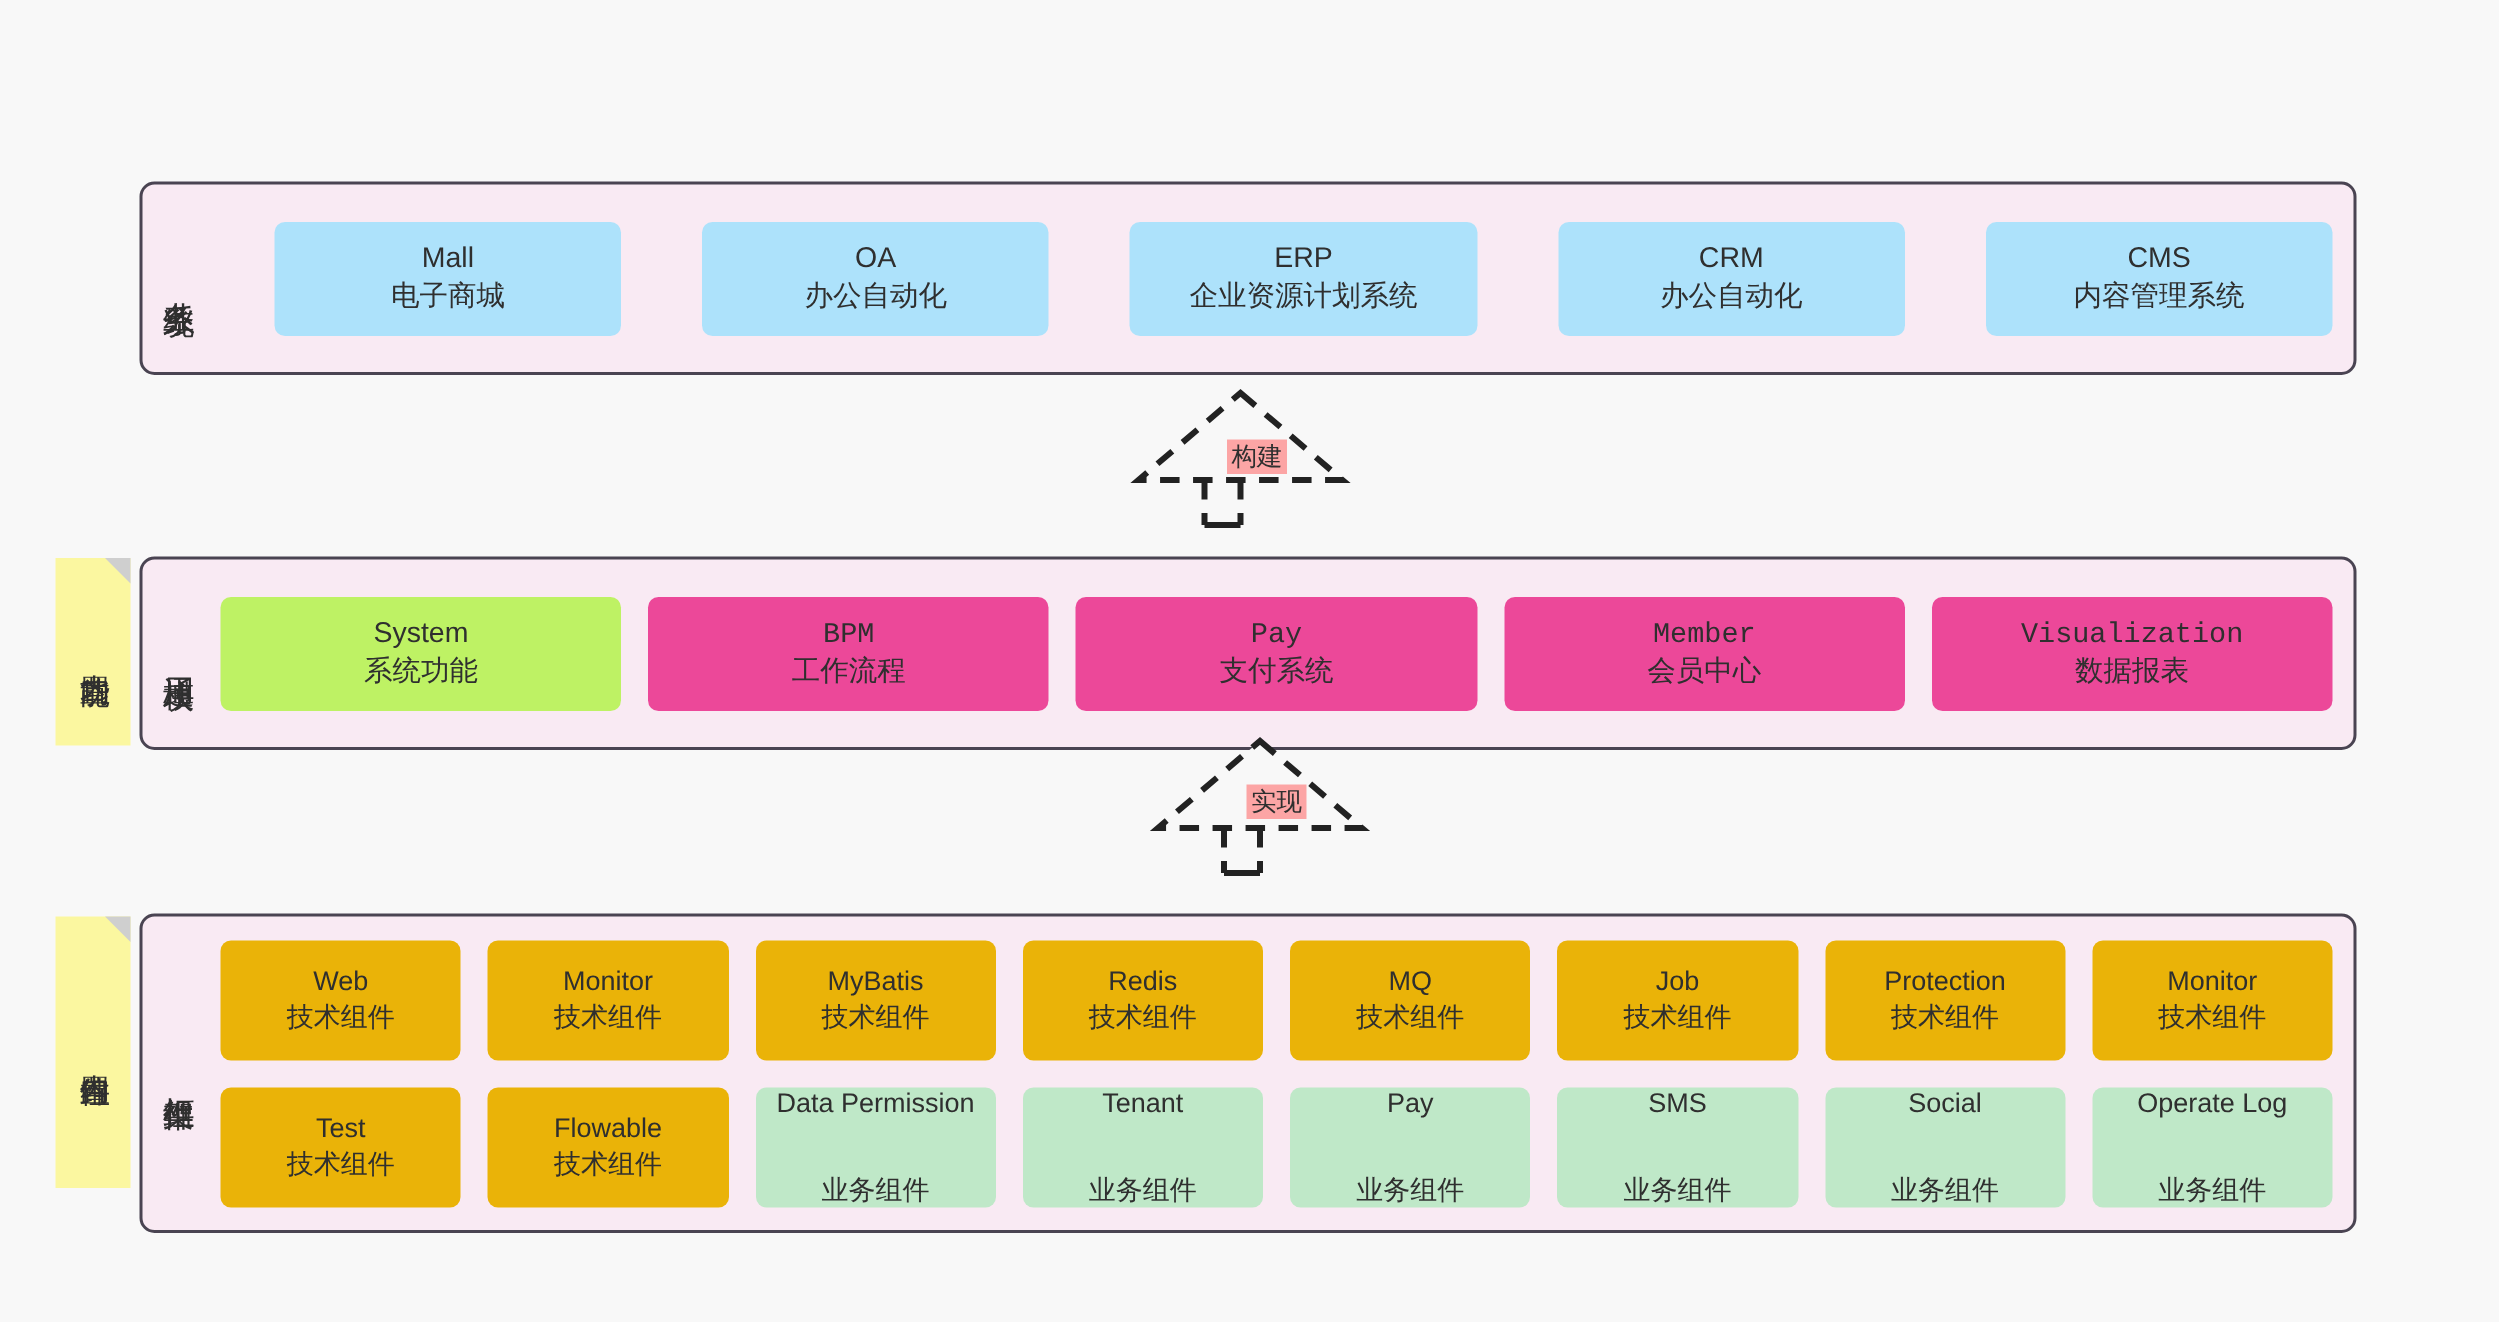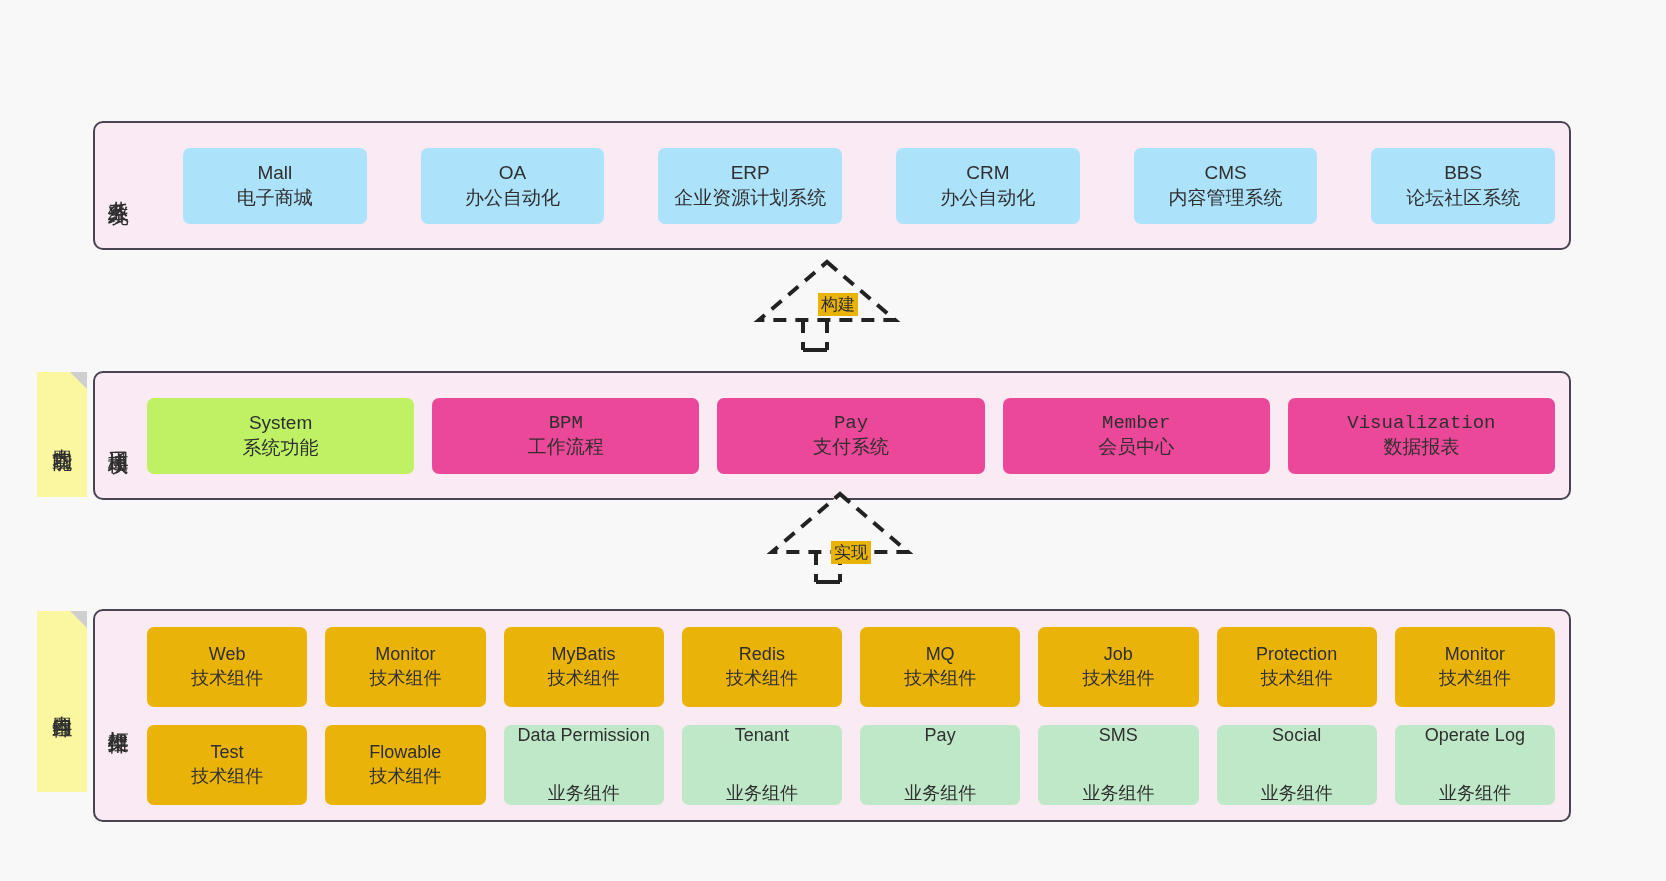--- a/index.html
+++ b/index.html
@@ -125,29 +125,29 @@
   #note-builtin-features  { left: 37px; top: 372px; width: 50px; height: 125px; }
   #note-builtin-components{ left: 37px; top: 611px; width: 50px; height: 181px; }
 
   
   .arrow { position: absolute; }
   .arrow svg { display: block; overflow: visible; }
   .arrow-label {
     position: absolute;
     font-size: 17px;
     color: #2f2f2f;
-    background: #eab308;
+    background: #fca5a5;
     padding: 0 3px;
     white-space: nowrap;
     user-select: none;
   }
   #arrow-build      { left: 755px; top: 258px; }
   #arrow-build .arrow-label   { left: 63px; top: 35px; }
   #arrow-implement  { left: 768px; top: 490px; }
-  #arrow-implement .arrow-label { left: 63px; top: 51px; font-family: Liberation Mono, monospace; }
+  #arrow-implement .arrow-label { left: 63px; top: 33px; font-family: Liberation Mono, monospace; }
 </style>
 </head>
 <body>
 
 <div class="canvas">
 
   <div class="layer" id="layer-business">
     <div class="layer-title">业务系统</div>
     <div class="layer-body">
       <div class="row">
@@ -163,24 +163,20 @@
           <span class="t1">ERP</span>
           <span class="t2">企业资源计划系统</span>
         </div>
         <div class="cell c-blue">
           <span class="t1">CRM</span>
           <span class="t2">办公自动化</span>
         </div>
         <div class="cell c-blue">
           <span class="t1">CMS</span>
           <span class="t2">内容管理系统</span>
-        </div>
-        <div class="cell c-blue">
-          <span class="t1">BBS</span>
-          <span class="t2">论坛社区系统</span>
         </div>
       </div>
     </div>
   </div>
 
   <div class="arrow" id="arrow-build">
     <svg width="150" height="92" viewBox="0 0 150 92">
       <path d="M 72 4 L 140 62 L 4 62 Z" fill="#f8f8f8" stroke="#222222" stroke-width="4" stroke-dasharray="13,9" stroke-linejoin="miter"></path>
       <path d="M 72 62 L 72 92 M 48 62 L 48 92" stroke="#222222" stroke-width="4" stroke-dasharray="13,9" fill="none"></path>
       <path d="M 48 92 L 72 92" stroke="#222222" stroke-width="4" fill="none"></path>

